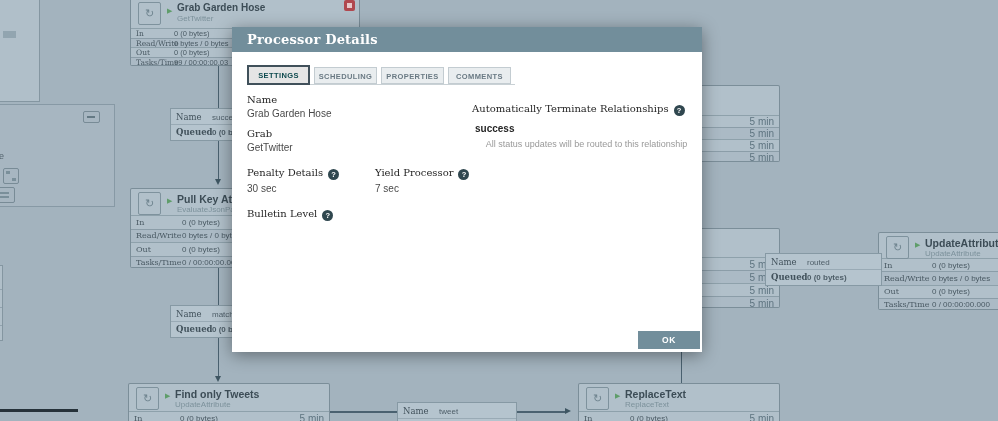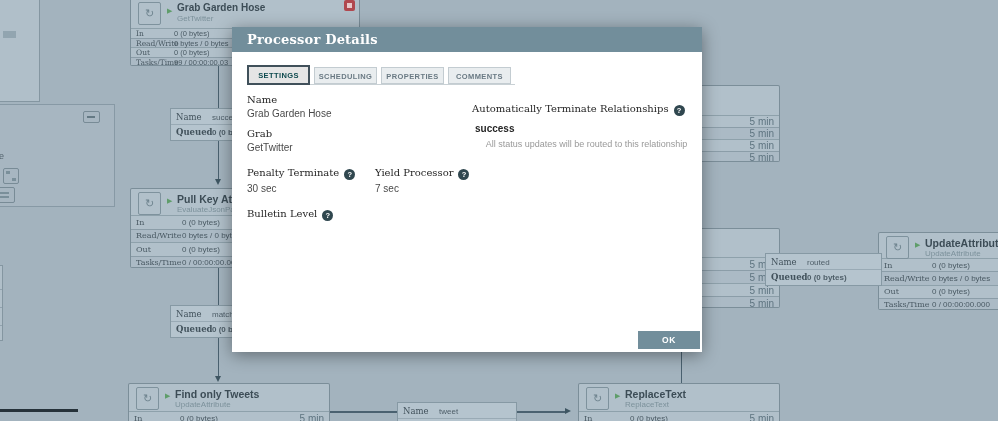--- a/index.html
+++ b/index.html
@@ -327,21 +327,21 @@
         <div class="field">
           <div class="lbl">Name</div>
           <div class="val">Grab Garden Hose</div>
         </div>
         <div class="field">
           <div class="lbl">Grab</div>
           <div class="val">GetTwitter</div>
         </div>
         <div class="field-row">
           <div class="field">
-            <div><span class="lbl">Penalty Terminate</span><span class="help">?</span></div>
+            <div><span class="lbl">Penalty Details</span><span class="help">?</span></div>
             <div class="val">30 sec</div>
           </div>
           <div class="field">
             <div><span class="lbl">Yield Processor</span><span class="help">?</span></div>
             <div class="val">7 sec</div>
           </div>
         </div>
         <div class="field">
           <div><span class="lbl">Bulletin Level</span><span class="help">?</span></div>
         </div>

